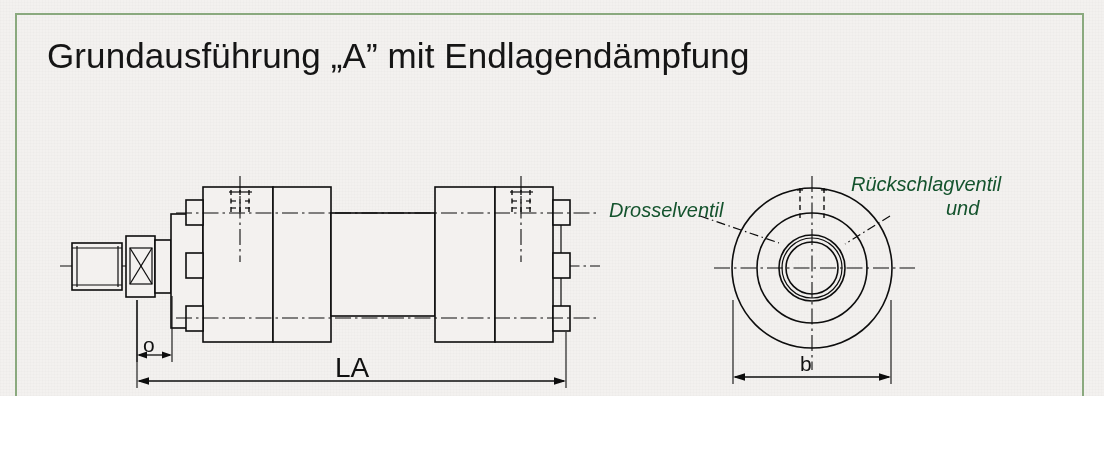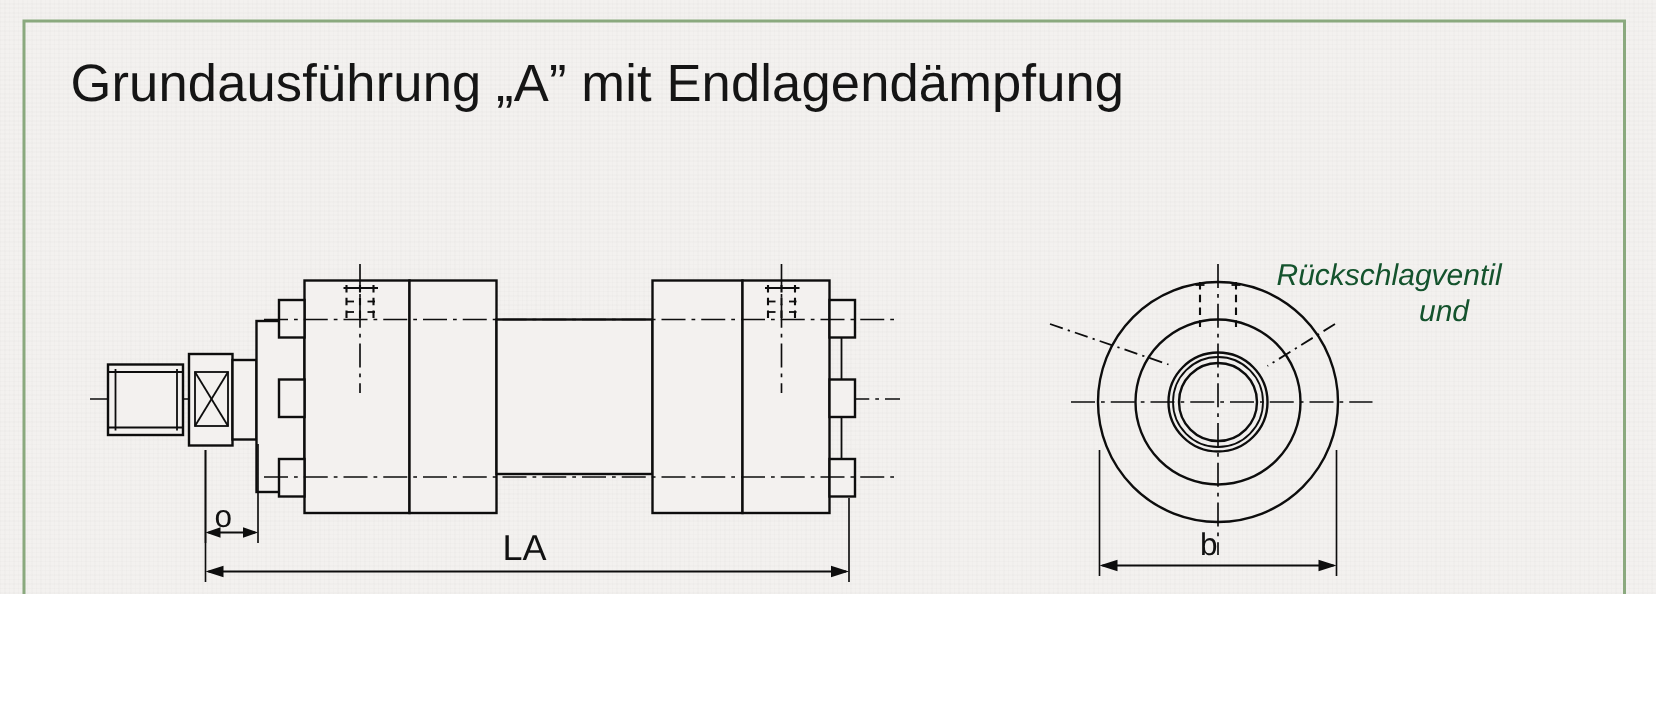--- a/index.html
+++ b/index.html
@@ -52,21 +52,21 @@
     color: #14532d;
     white-space: nowrap;
     font-style: italic;
   }
   #label-drosselventil { left: 609px; top: 198px; }
   #label-rueckschlag  { left: 851px; top: 172px; }
   #label-und          { left: 946px; top: 196px; }
   #label-entlueftung  { left: 894px; top: 220px; }
 
   #dim-o  { position:absolute; left: 143px; top: 333px; font-size: 21px; color:#111; }
-  #dim-la { position:absolute; left: 335px; top: 352px; font-size: 24px; color:#111; }
+  #dim-la { position:absolute; left: 335px; top: 352px; font-size: 28px; color:#111; }
   #dim-b  { position:absolute; left: 800px; top: 352px; font-size: 21px; color:#111; }
 
   svg.draw {
     position: absolute;
     left: 0; top: 0;
     width: 1104px;
     height: 476px;
     overflow: visible;
   }
   .solid  { fill: none; stroke: #0d0d0d; stroke-width: 1.6; }
@@ -196,20 +196,21 @@
       <g>
         <line class="ext-l" x1="733" y1="300" x2="733" y2="384"></line>
         <line class="ext-l" x1="891" y1="300" x2="891" y2="384"></line>
         <line class="dim-l" x1="735" y1="377" x2="889" y2="377"></line>
         <polygon class="arrowfill" points="733,377 745,373.2 745,380.8"></polygon>
         <polygon class="arrowfill" points="891,377 879,373.2 879,380.8"></polygon>
       </g>
     </g>
   </svg>
 
+  <div class="lbl" id="label-drosselventil">Drosselventil</div>
   <div class="lbl" id="label-rueckschlag">Rückschlagventil</div>
   <div class="lbl" id="label-und">und</div>
 
   <div id="dim-o">o</div>
   <div id="dim-la">LA</div>
   <div id="dim-b">b</div>
 
 </div>
 
 </body></html>

